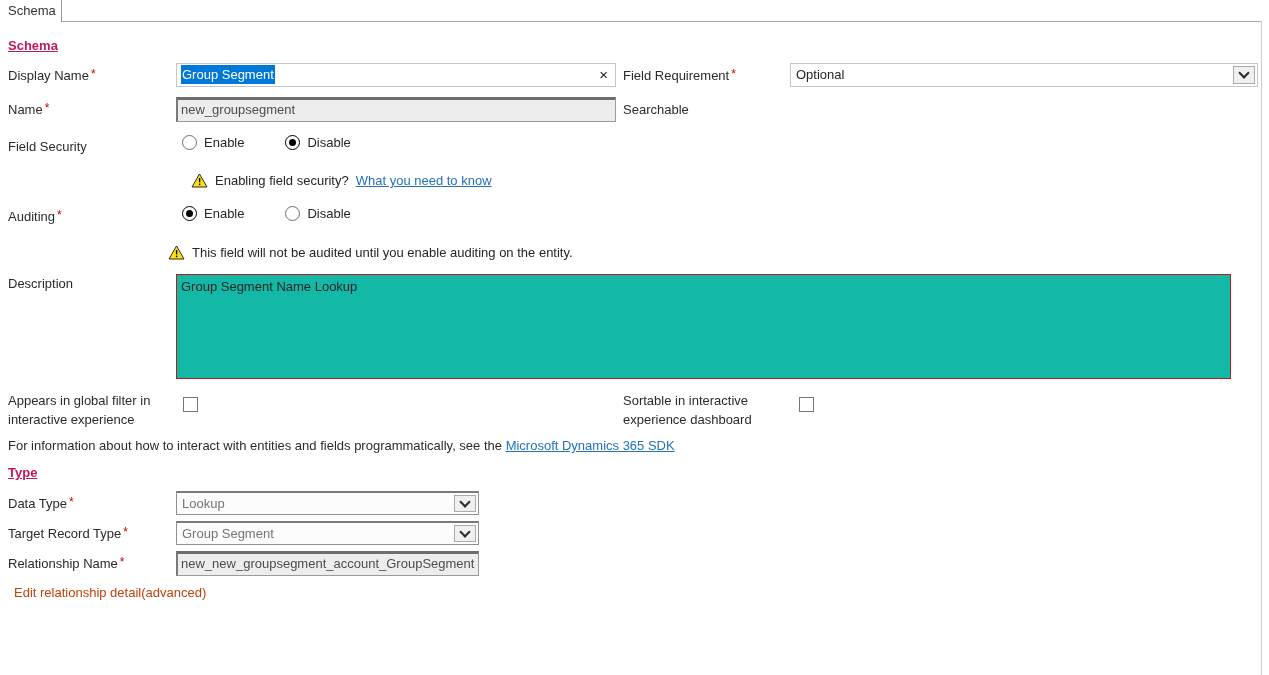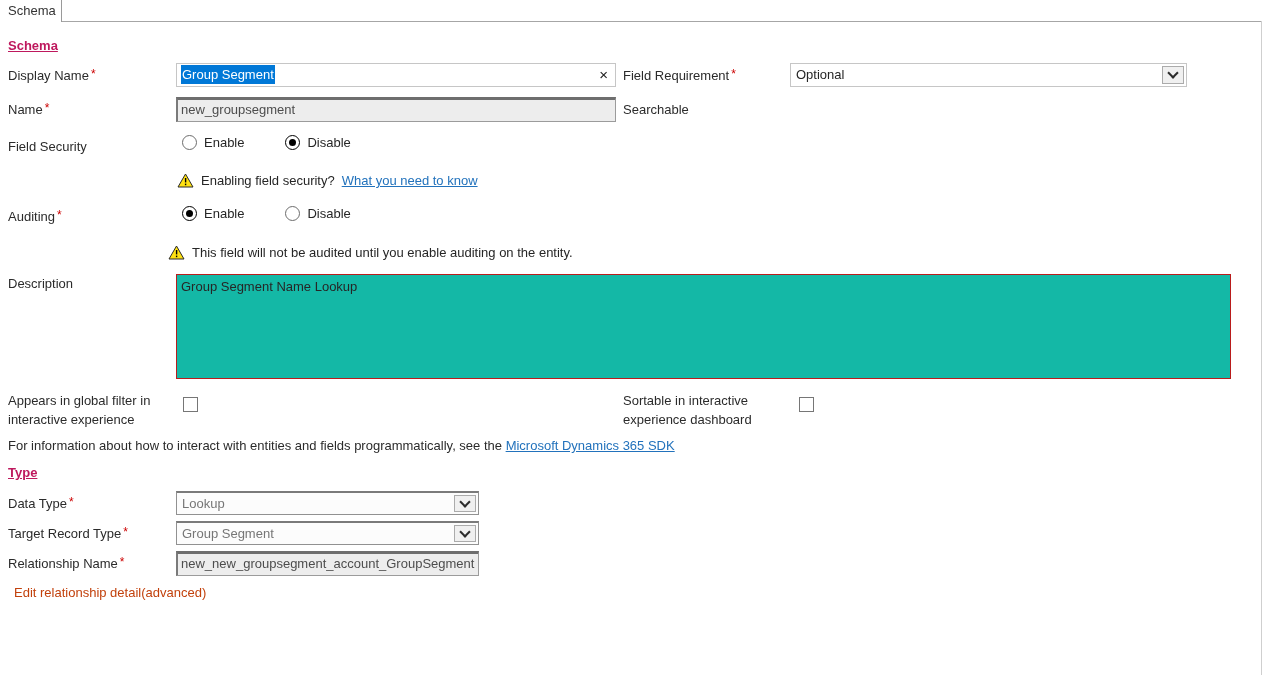--- a/index.html
+++ b/index.html
@@ -73,21 +73,21 @@
     <span>Display Name</span><span class="req">*</span>
   </div>
   <div class="input" style="left:176px; top:63px; width:440px;">
     <span class="sel">Group Segment</span>
     <span class="clear-x">×</span>
   </div>
 
   <div class="label" style="left:623px; top:68px;">
     <span>Field Requirement</span><span class="req">*</span>
   </div>
-  <div class="dd" style="left:790px; top:63px; width:397px;">
+  <div class="dd" style="left:790px; top:63px; width:468px;">
     <span>Optional</span>
     <span class="dd-btn">
         <span class="chev"></span>
       </span>
   </div>
 
   <div class="label" style="left:8px; top:102px;">
     <span>Name</span><span class="req">*</span>
   </div>
   <div class="input-dis" style="left:176px; top:97px; width:440px;">new_groupsegment</div>
@@ -99,21 +99,21 @@
     <span class="radio-opt">
       <span class="radio"></span>
       <span>Enable</span>
     </span>
     <span class="radio-opt">
       <span class="radio on"></span>
       <span>Disable</span>
     </span>
   </div>
 
-  <div class="warn" style="left:177px; top:173px;">
+  <div class="warn" style="left:191px; top:173px;">
     <svg width="17" height="15" viewBox="0 0 17 15">
       <path d="M8.5 1 L16 14 H1 Z" fill="#ffe112" stroke="#2b2b2b" stroke-width="1"></path>
       <rect x="7.9" y="5" width="1.4" height="4.4" fill="#000"></rect>
       <rect x="7.9" y="10.6" width="1.4" height="1.6" fill="#000"></rect>
     </svg>
     <span>Enabling field security?</span>
     <a class="lnk">What you need to know</a>
   </div>
 
   <div class="label" style="left:8px; top:209px;">

